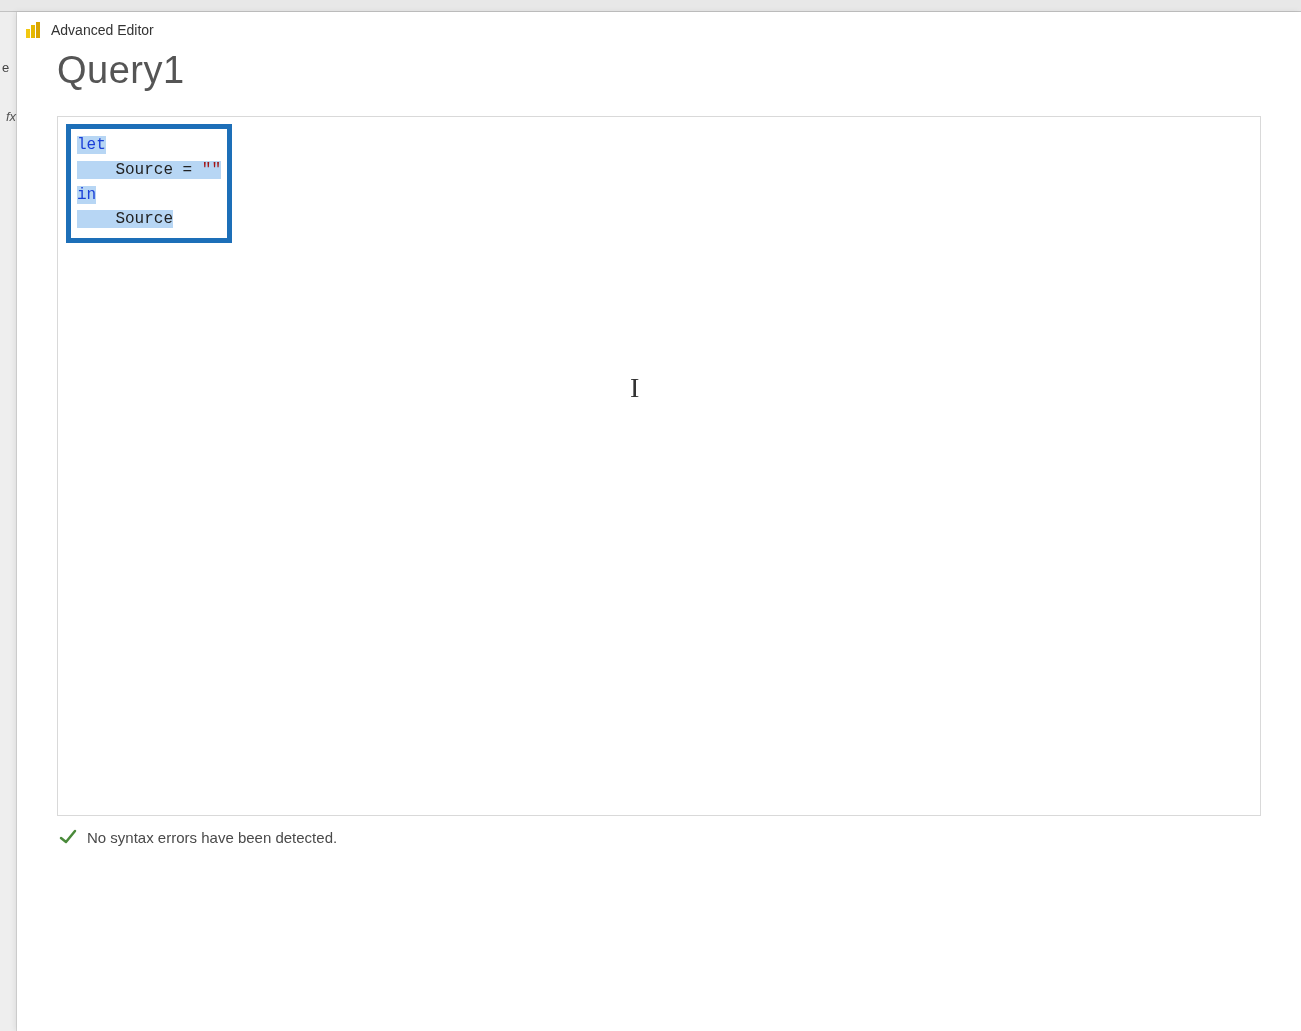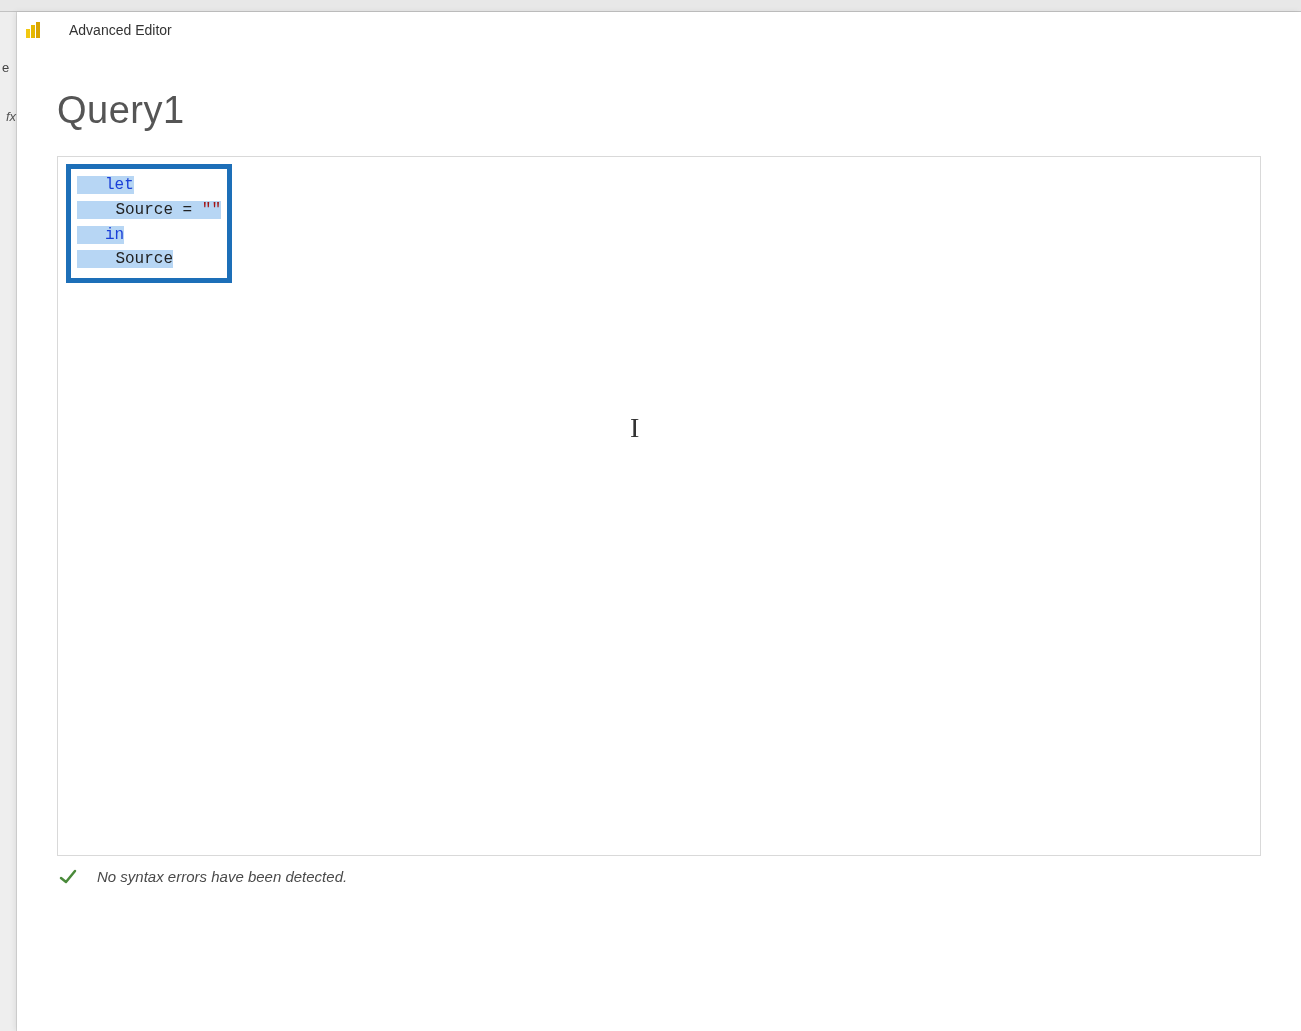--- a/index.html
+++ b/index.html
@@ -63,30 +63,28 @@
     }
     .app-icon {
       width: 18px;
       height: 18px;
       display: inline-block;
       margin-right: 8px;
     }
     .titlebar-text {
       font-size: 14px;
       color: #333;
-      margin-left: 18px;
     }
     .content {
       padding: 0 40px 0 40px;
     }
     .query-heading {
       font-size: 38px;
       font-weight: 300;
       color: #555;
-      margin-top: 40px;
       margin-bottom: 24px;
       letter-spacing: 0.5px;
     }
     .editor-box {
       border: 1px solid #d9d9d9;
       width: 100%;
       height: 700px;
       background: #ffffff;
       position: relative;
     }
@@ -103,40 +101,38 @@
       font-size: 16px;
       line-height: 1.55;
       white-space: pre;
       color: #222;
     }
     .code .sel {
       background: #b7d6f4;
     }
     .kw {
       color: #1a3fd8;
-      padding-left: 28px;
     }
     .str {
       color: #a31515;
     }
     .text-cursor {
       position: absolute;
       top: 255px;
       left: 572px;
       font-family: Georgia, "Times New Roman", serif;
       font-size: 28px;
       color: #333;
       user-select: none;
     }
     .status-row {
       display: flex;
-      align-items: flex-start;
-      gap: 20px;
+      align-items: flex-end;
+      gap: 10px;
       padding: 12px 2px 0 2px;
-      font-style: italic;
     }
     .check-icon {
       width: 18px;
       height: 18px;
       flex: 0 0 auto;
     }
     .status-text {
       font-size: 15px;
       color: #4a4a4a;
     }

